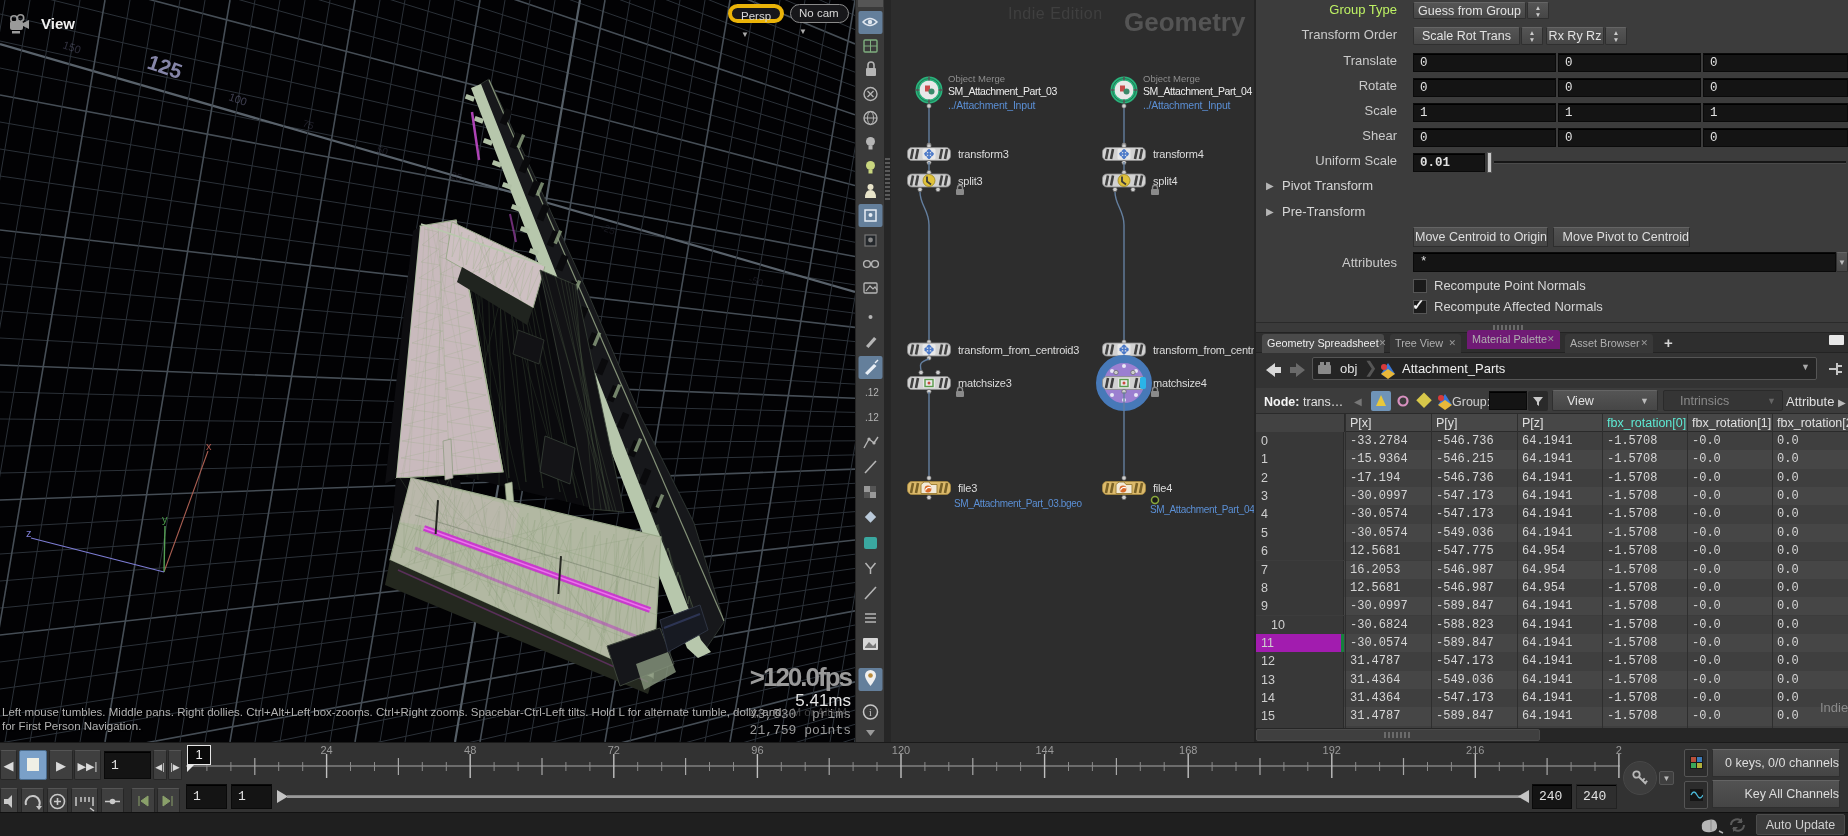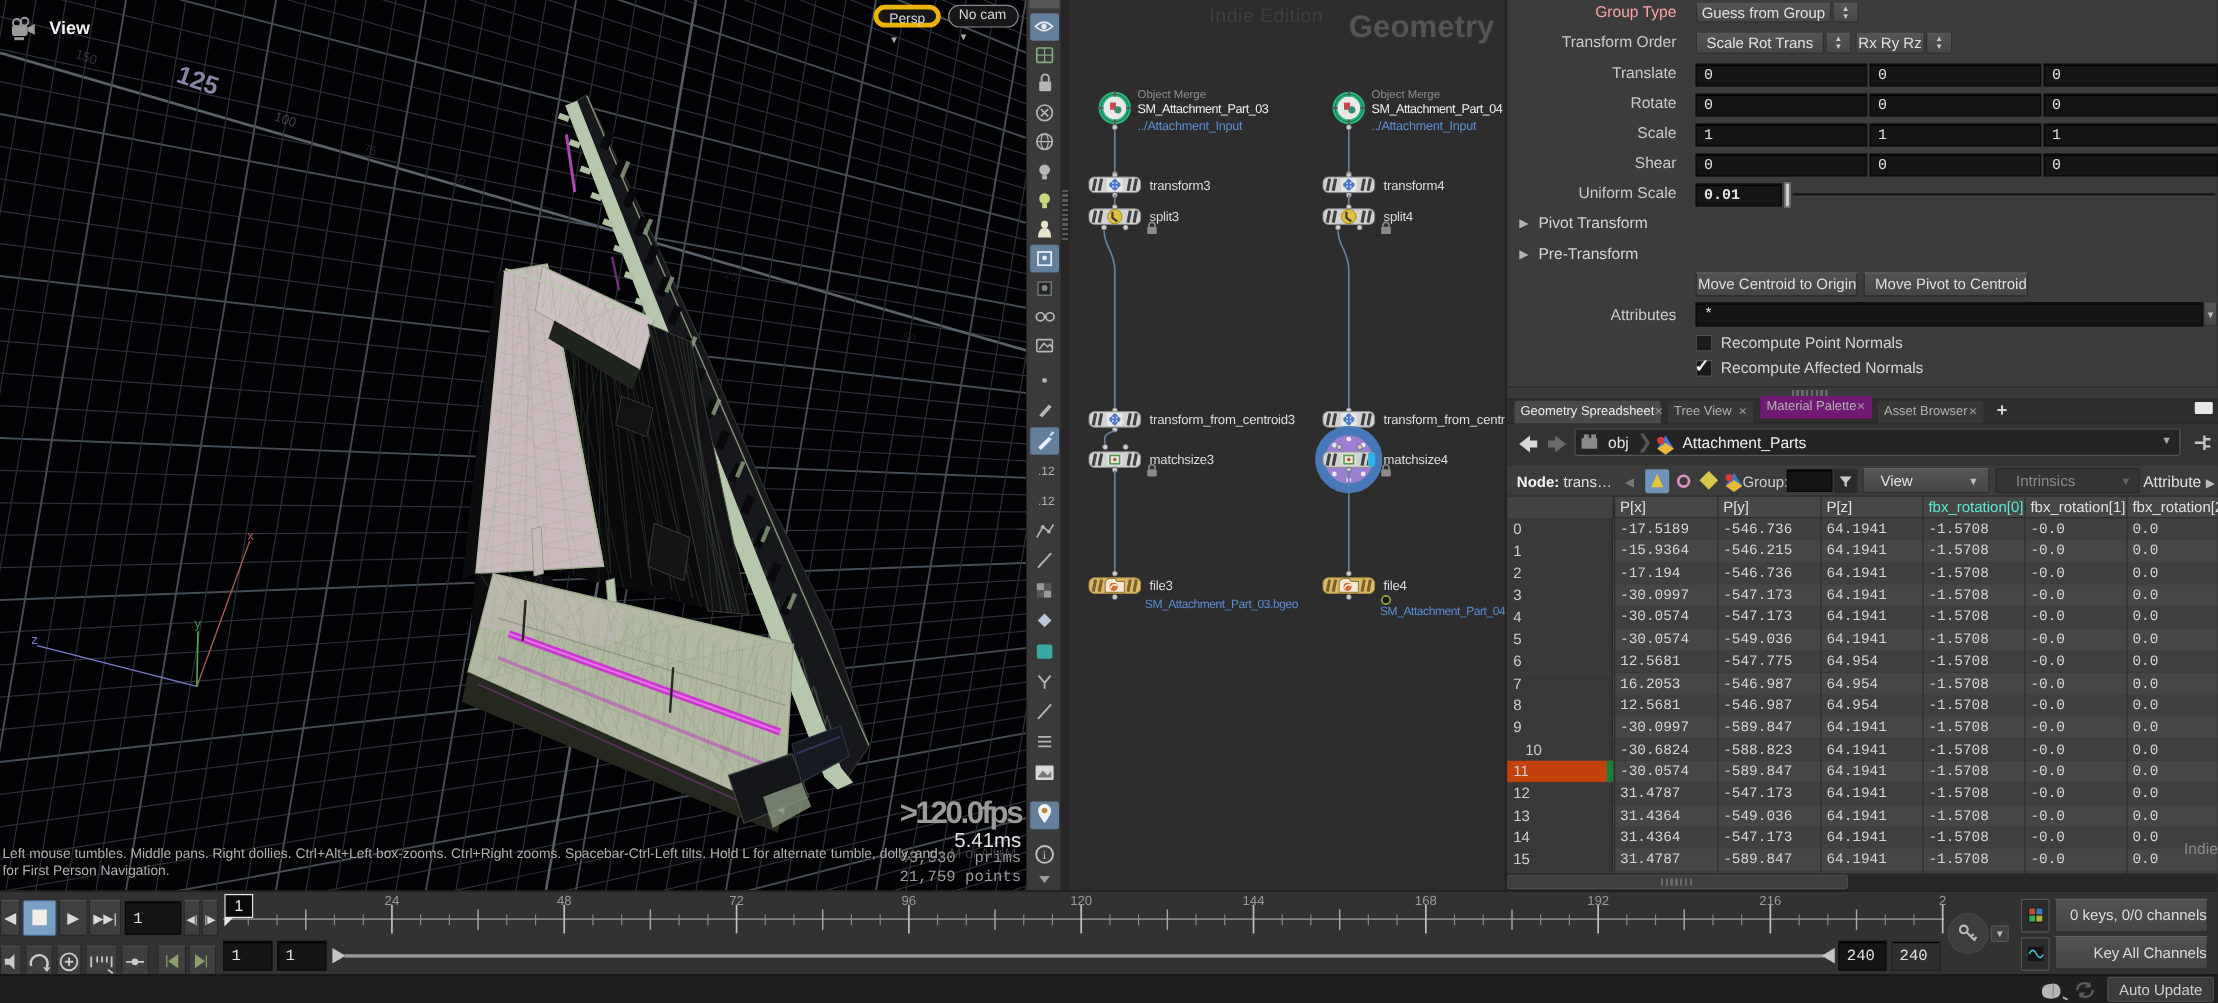--- a/index.html
+++ b/index.html
@@ -568,21 +568,21 @@
 <circle cx="1124" cy="497.5" r="2.2" fill="#cdcdcd" stroke="#555" stroke-width="0.6"></circle>
 <circle cx="1155" cy="500" r="3.5" fill="#1a1a1a" stroke="#8aa83a" stroke-width="1.5"></circle>
 <text x="1150" y="512.5" fill="#5b8fd4" font-size="10" letter-spacing="-0.35">SM_Attachment_Part_04.b</text>
 </svg>
 <div class="abs" style="left:0;top:0;width:7px;height:742px;background:#262626"></div>
 <div class="abs" style="left:1px;top:158px;width:5px;height:42px;background:repeating-linear-gradient(0deg,#5a5a5a 0 2px,transparent 2px 4px)"></div>
 </div>
 
 <div class="abs" style="left:1256px;top:0;width:592px;height:742px;background:#3c3c3c">
 <div class="plabel" style="top:2px;width:220px;right:195px"></div>
-<div class="abs" style="top:2px;left:0;width:141px;color:#fca5a5;font-size:13px;text-align:right">Group Type</div>
+<div class="abs" style="top:2px;left:0;width:141px;color:#bef264;font-size:13px;text-align:right">Group Type</div>
 <div class="plabel" style="top:27px;width:220px;right:195px"></div>
 <div class="abs" style="top:27px;left:0;width:141px;color:#cacaca;font-size:13px;text-align:right">Transform Order</div>
 <div class="plabel" style="top:53px;width:220px;right:195px"></div>
 <div class="abs" style="top:53px;left:0;width:141px;color:#cacaca;font-size:13px;text-align:right">Translate</div>
 <div class="plabel" style="top:78px;width:220px;right:195px"></div>
 <div class="abs" style="top:78px;left:0;width:141px;color:#cacaca;font-size:13px;text-align:right">Rotate</div>
 <div class="plabel" style="top:103px;width:220px;right:195px"></div>
 <div class="abs" style="top:103px;left:0;width:141px;color:#cacaca;font-size:13px;text-align:right">Scale</div>
 <div class="plabel" style="top:128px;width:220px;right:195px"></div>
 <div class="abs" style="top:128px;left:0;width:141px;color:#cacaca;font-size:13px;text-align:right">Shear</div>
@@ -707,21 +707,21 @@
 <div class="abs" style="left:0;top:414px;width:592px;height:18px;background:#474747;border-bottom:1px solid #2a2a2a"></div>
 <div class="abs" style="left:94px;top:416px;color:#e0e0e0;font-size:12.5px">P[x]</div>
 <div class="abs" style="left:180px;top:416px;color:#e0e0e0;font-size:12.5px">P[y]</div>
 <div class="abs" style="left:266px;top:416px;color:#e0e0e0;font-size:12.5px">P[z]</div>
 <div class="abs" style="left:351px;top:416px;color:#5eead4;font-size:12.5px">fbx_rotation[0]</div>
 <div class="abs" style="left:436px;top:416px;color:#e0e0e0;font-size:12.5px">fbx_rotation[1]</div>
 <div class="abs" style="left:521px;top:416px;color:#e0e0e0;font-size:12.5px">fbx_rotation[2]</div>
 <div class="abs" style="left:0;top:414px;width:89px;height:18px;background:#424242;border-right:1px solid #2a2a2a"></div>
 <div style="position:absolute;left:0;top:432.0px;width:592px;height:18.35px;background:#3f3f3f"></div>
 <div style="position:absolute;left:0;top:432.0px;width:88px;height:18.35px;background:#383838;border-right:1px solid #2a2a2a;color:#cfcfcf;font-size:12.5px;line-height:18.35px;padding-left:5px;box-sizing:border-box">0</div>
-<div class="mono" style="position:absolute;left:94px;top:432.0px;width:82px;height:18.35px;color:#d6d6d6;font-size:12px;line-height:18.35px;white-space:nowrap">-17.5189</div>
+<div class="mono" style="position:absolute;left:94px;top:432.0px;width:82px;height:18.35px;color:#d6d6d6;font-size:12px;line-height:18.35px;white-space:nowrap">-33.2784</div>
 <div class="mono" style="position:absolute;left:180px;top:432.0px;width:82px;height:18.35px;color:#d6d6d6;font-size:12px;line-height:18.35px;white-space:nowrap">-546.736</div>
 <div class="mono" style="position:absolute;left:266px;top:432.0px;width:82px;height:18.35px;color:#d6d6d6;font-size:12px;line-height:18.35px;white-space:nowrap">64.1941</div>
 <div class="mono" style="position:absolute;left:351px;top:432.0px;width:82px;height:18.35px;color:#d6d6d6;font-size:12px;line-height:18.35px;white-space:nowrap">-1.5708</div>
 <div class="mono" style="position:absolute;left:436px;top:432.0px;width:82px;height:18.35px;color:#d6d6d6;font-size:12px;line-height:18.35px;white-space:nowrap">-0.0</div>
 <div class="mono" style="position:absolute;left:521px;top:432.0px;width:82px;height:18.35px;color:#d6d6d6;font-size:12px;line-height:18.35px;white-space:nowrap">0.0</div>
 <div style="position:absolute;left:0;top:450.4px;width:592px;height:18.35px;background:#464646"></div>
 <div style="position:absolute;left:0;top:450.4px;width:88px;height:18.35px;background:#383838;border-right:1px solid #2a2a2a;color:#cfcfcf;font-size:12.5px;line-height:18.35px;padding-left:5px;box-sizing:border-box">1</div>
 <div class="mono" style="position:absolute;left:94px;top:450.4px;width:82px;height:18.35px;color:#d6d6d6;font-size:12px;line-height:18.35px;white-space:nowrap">-15.9364</div>
 <div class="mono" style="position:absolute;left:180px;top:450.4px;width:82px;height:18.35px;color:#d6d6d6;font-size:12px;line-height:18.35px;white-space:nowrap">-546.215</div>
 <div class="mono" style="position:absolute;left:266px;top:450.4px;width:82px;height:18.35px;color:#d6d6d6;font-size:12px;line-height:18.35px;white-space:nowrap">64.1941</div>
@@ -794,21 +794,21 @@
 <div class="mono" style="position:absolute;left:521px;top:597.1px;width:82px;height:18.35px;color:#d6d6d6;font-size:12px;line-height:18.35px;white-space:nowrap">0.0</div>
 <div style="position:absolute;left:0;top:615.5px;width:592px;height:18.35px;background:#3f3f3f"></div>
 <div style="position:absolute;left:0;top:615.5px;width:88px;height:18.35px;background:#383838;border-right:1px solid #2a2a2a;color:#cfcfcf;font-size:12.5px;line-height:18.35px;padding-left:15px;box-sizing:border-box">10</div>
 <div class="mono" style="position:absolute;left:94px;top:615.5px;width:82px;height:18.35px;color:#d6d6d6;font-size:12px;line-height:18.35px;white-space:nowrap">-30.6824</div>
 <div class="mono" style="position:absolute;left:180px;top:615.5px;width:82px;height:18.35px;color:#d6d6d6;font-size:12px;line-height:18.35px;white-space:nowrap">-588.823</div>
 <div class="mono" style="position:absolute;left:266px;top:615.5px;width:82px;height:18.35px;color:#d6d6d6;font-size:12px;line-height:18.35px;white-space:nowrap">64.1941</div>
 <div class="mono" style="position:absolute;left:351px;top:615.5px;width:82px;height:18.35px;color:#d6d6d6;font-size:12px;line-height:18.35px;white-space:nowrap">-1.5708</div>
 <div class="mono" style="position:absolute;left:436px;top:615.5px;width:82px;height:18.35px;color:#d6d6d6;font-size:12px;line-height:18.35px;white-space:nowrap">-0.0</div>
 <div class="mono" style="position:absolute;left:521px;top:615.5px;width:82px;height:18.35px;color:#d6d6d6;font-size:12px;line-height:18.35px;white-space:nowrap">0.0</div>
 <div style="position:absolute;left:0;top:633.9px;width:592px;height:18.35px;background:#464646"></div>
-<div style="position:absolute;left:0;top:633.9px;width:88px;height:18.35px;background:#c2410c;border-right:5px solid #15803d;color:#cfcfcf;font-size:12.5px;line-height:18.35px;padding-left:5px;box-sizing:border-box">11</div>
+<div style="position:absolute;left:0;top:633.9px;width:88px;height:18.35px;background:#a21caf;border-right:3px solid #15803d;color:#cfcfcf;font-size:12.5px;line-height:18.35px;padding-left:5px;box-sizing:border-box">11</div>
 <div class="mono" style="position:absolute;left:94px;top:633.9px;width:82px;height:18.35px;color:#d6d6d6;font-size:12px;line-height:18.35px;white-space:nowrap">-30.0574</div>
 <div class="mono" style="position:absolute;left:180px;top:633.9px;width:82px;height:18.35px;color:#d6d6d6;font-size:12px;line-height:18.35px;white-space:nowrap">-589.847</div>
 <div class="mono" style="position:absolute;left:266px;top:633.9px;width:82px;height:18.35px;color:#d6d6d6;font-size:12px;line-height:18.35px;white-space:nowrap">64.1941</div>
 <div class="mono" style="position:absolute;left:351px;top:633.9px;width:82px;height:18.35px;color:#d6d6d6;font-size:12px;line-height:18.35px;white-space:nowrap">-1.5708</div>
 <div class="mono" style="position:absolute;left:436px;top:633.9px;width:82px;height:18.35px;color:#d6d6d6;font-size:12px;line-height:18.35px;white-space:nowrap">-0.0</div>
 <div class="mono" style="position:absolute;left:521px;top:633.9px;width:82px;height:18.35px;color:#d6d6d6;font-size:12px;line-height:18.35px;white-space:nowrap">0.0</div>
 <div style="position:absolute;left:0;top:652.2px;width:592px;height:18.35px;background:#3f3f3f"></div>
 <div style="position:absolute;left:0;top:652.2px;width:88px;height:18.35px;background:#383838;border-right:1px solid #2a2a2a;color:#cfcfcf;font-size:12.5px;line-height:18.35px;padding-left:5px;box-sizing:border-box">12</div>
 <div class="mono" style="position:absolute;left:94px;top:652.2px;width:82px;height:18.35px;color:#d6d6d6;font-size:12px;line-height:18.35px;white-space:nowrap">31.4787</div>
 <div class="mono" style="position:absolute;left:180px;top:652.2px;width:82px;height:18.35px;color:#d6d6d6;font-size:12px;line-height:18.35px;white-space:nowrap">-547.173</div>

